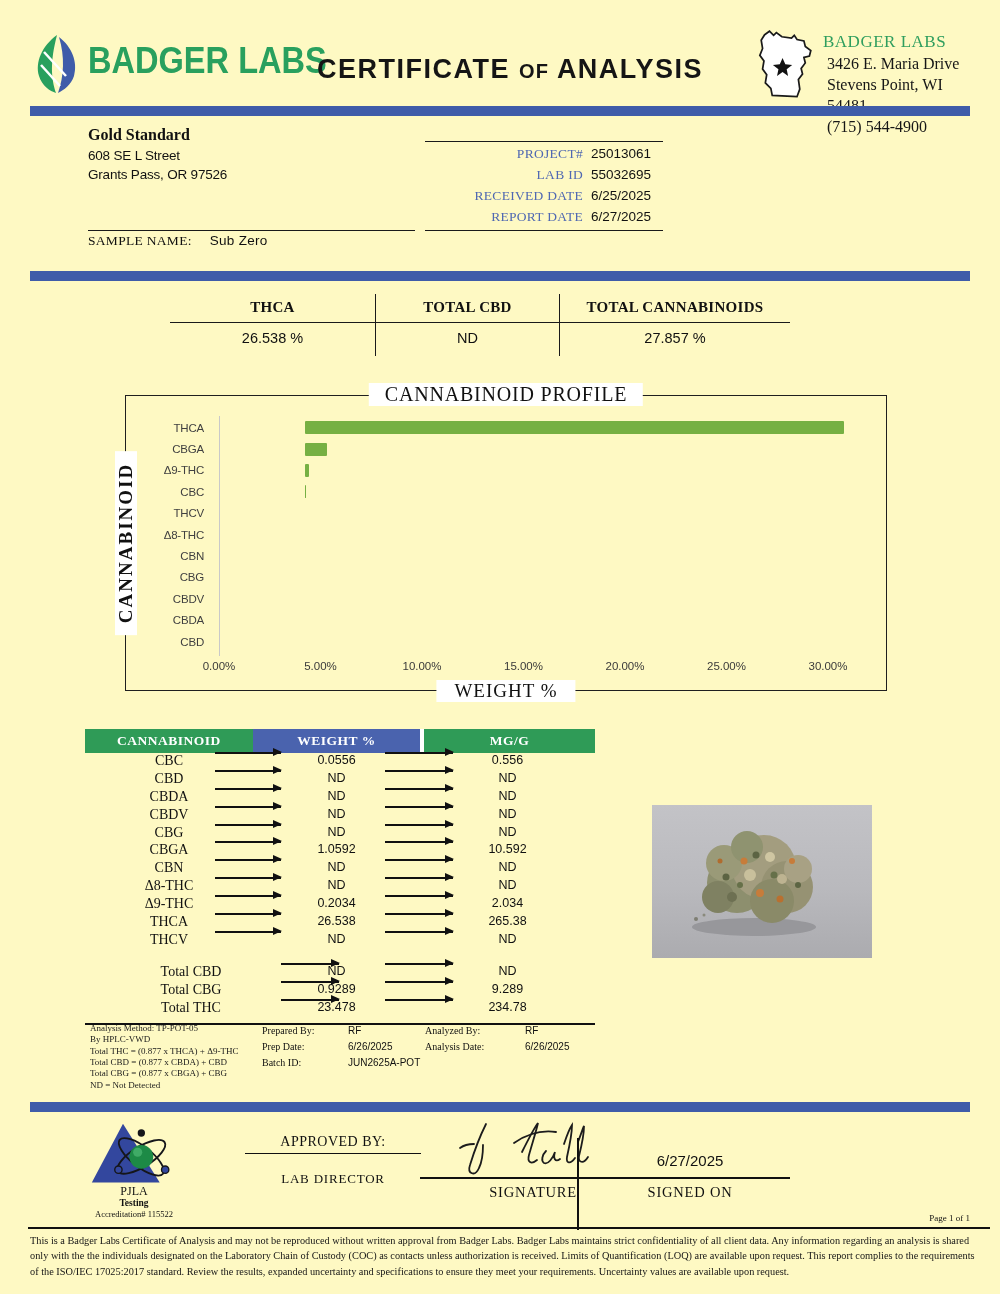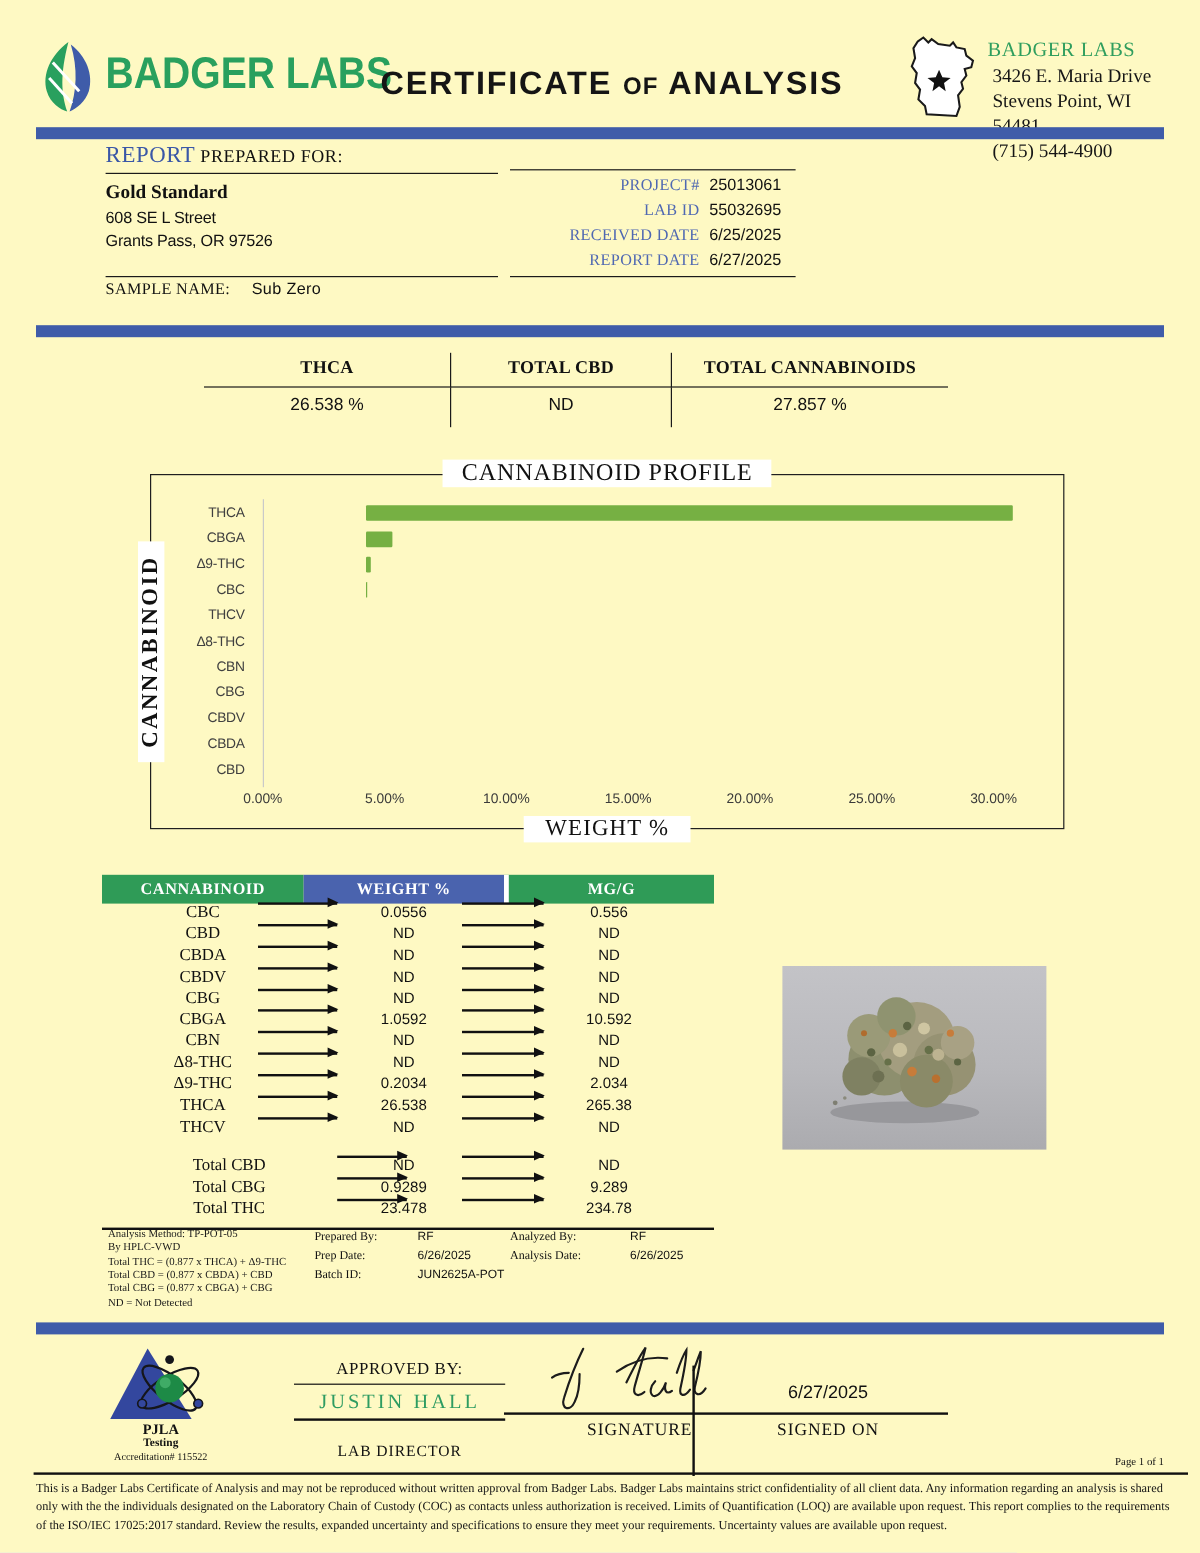--- a/index.html
+++ b/index.html
@@ -110,21 +110,21 @@
   .note-right { left:335px; width:180px; }
   .nrow { display:flex; height:16px; align-items:baseline;gap:24px; }
   .nlabel { font-size:10px; width:58px; }
   .note-right .nlabel { width:72px; }
   .nvalue { font-family:"Liberation Sans", sans-serif; font-size:10px; margin-left:4px; }
 
   
   .approval { position:absolute; top:1120px; left:30px; width:940px; height:112px; }
   .pjla { position:absolute; left:58px; top:2px; width:92px; height:66px; }
   .pjla-name { position:absolute; left:58px; top:64px; width:92px; text-align:center;
-    font-weight:bold; font-size:12px; }
+    font-weight:normal; font-size:12px; }
   .pjla-sub { position:absolute; left:58px; top:78px; width:92px; text-align:center;
     font-weight:bold; font-size:9.5px; }
   .pjla-accr { position:absolute; left:40px; top:89px; width:128px; text-align:center; font-size:8.5px; }
   .appr-block { position:absolute; left:215px; top:14px; width:176px; text-align:center; }
   .appr-label { font-size:14px; letter-spacing:.5px; padding-bottom:3px; border-bottom:1.8px solid #111; }
   .appr-name { color:#2e9c62; font-size:17px; letter-spacing:2.5px; padding:4px 0 4px; border-bottom:2.2px solid #111; }
   .appr-title { font-size:13px; letter-spacing:.8px; padding-top:17px; }
   .sig-svg { position:absolute; left:400px; top:-2px; }
   .sig-vline { position:absolute; left:547px; top:18px; width:2px; height:92px; background:#111; }
   .sig-hline { position:absolute; left:390px; top:57px; width:370px; height:2px; background:#111; }
@@ -164,21 +164,20 @@
         <div>Stevens Point, WI 54481</div>
         <div>(715) 544-4900</div>
       </div>
     </div>
   </div>
 
   <div class="bluebar bar1"></div>
 
   <div class="report-sec">
     <div class="rp-left">
-      <div class="rp-head"><span class="blue">REPORT</span> <span>PREPARED FOR:</span></div>
       <div class="client-name">Gold Standard</div>
       <div class="client-line">608 SE L Street</div>
       <div class="client-line">Grants Pass, OR 97526</div>
     </div>
     <div class="rp-right" id="report-fields">
         <div class="rf-row">
           <span class="rf-label">PROJECT#</span>
           <span class="rf-value sans">25013061</span>
         </div>
         <div class="rf-row">
@@ -452,21 +451,20 @@
       <circle cx="58" cy="12" r="4" fill="#15161a"></circle>
       <circle cx="84" cy="52" r="4" fill="#33479e" stroke="#15161a" stroke-width="1.5"></circle>
       <circle cx="33" cy="52" r="4" fill="#33479e" stroke="#15161a" stroke-width="1.5"></circle>
     </svg>
     <div class="pjla-name">PJLA</div>
     <div class="pjla-sub">Testing</div>
     <div class="pjla-accr">Accreditation# 115522</div>
 
     <div class="appr-block">
       <div class="appr-label">APPROVED BY:</div>
-      <div class="appr-name">JUSTIN HALL</div>
       <div class="appr-title">LAB DIRECTOR</div>
     </div>
 
     <svg class="sig-svg" width="160" height="62" viewBox="0 0 160 62">
       <g fill="none" stroke="#1c1c1c" stroke-width="1.8" stroke-linecap="round">
         <path d="M30 30 C34 27 39 26 44 26"></path>
         <path d="M56 6 C50 18 44 34 40 47 C37 56 45 59 49 50 C52 44 53 34 53 27"></path>
         <path d="M92 34 C98 22 104 10 108 5 C106 14 102 26 99 37 C97 44 101 47 107 42"></path>
         <path d="M84 25 C97 16 112 12 126 14"></path>
         <path d="M116 33 C112 37 111 43 114 45 C118 47 123 40 125 34 C123 40 125 45 130 41"></path>

